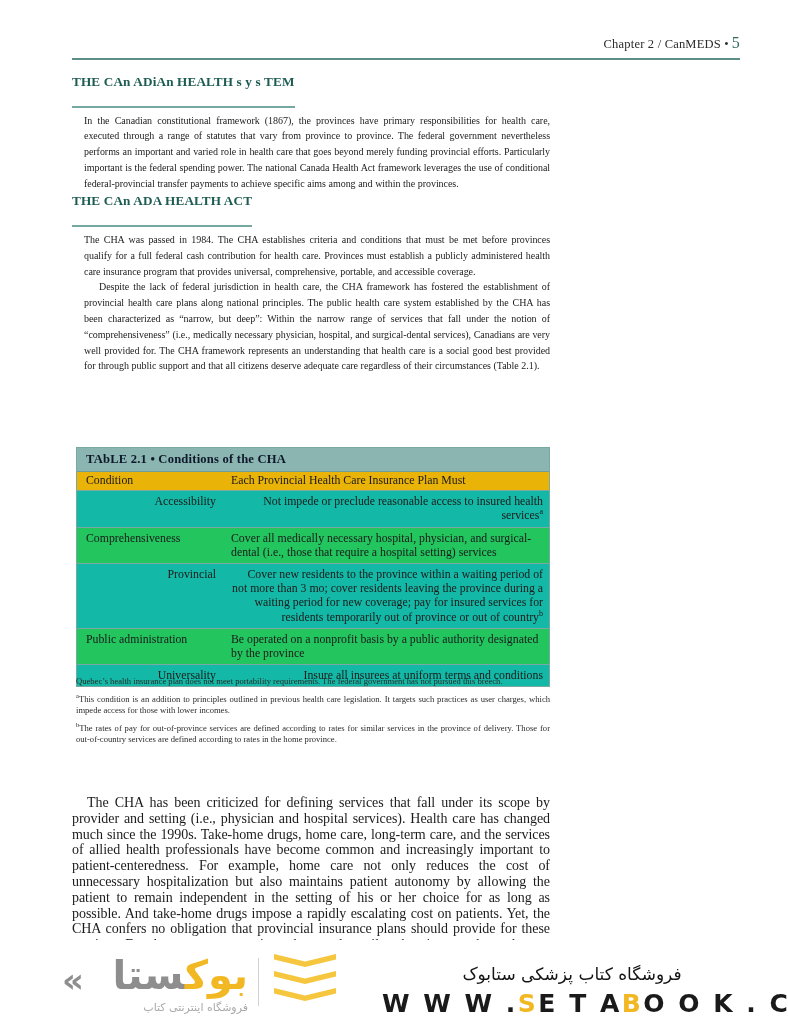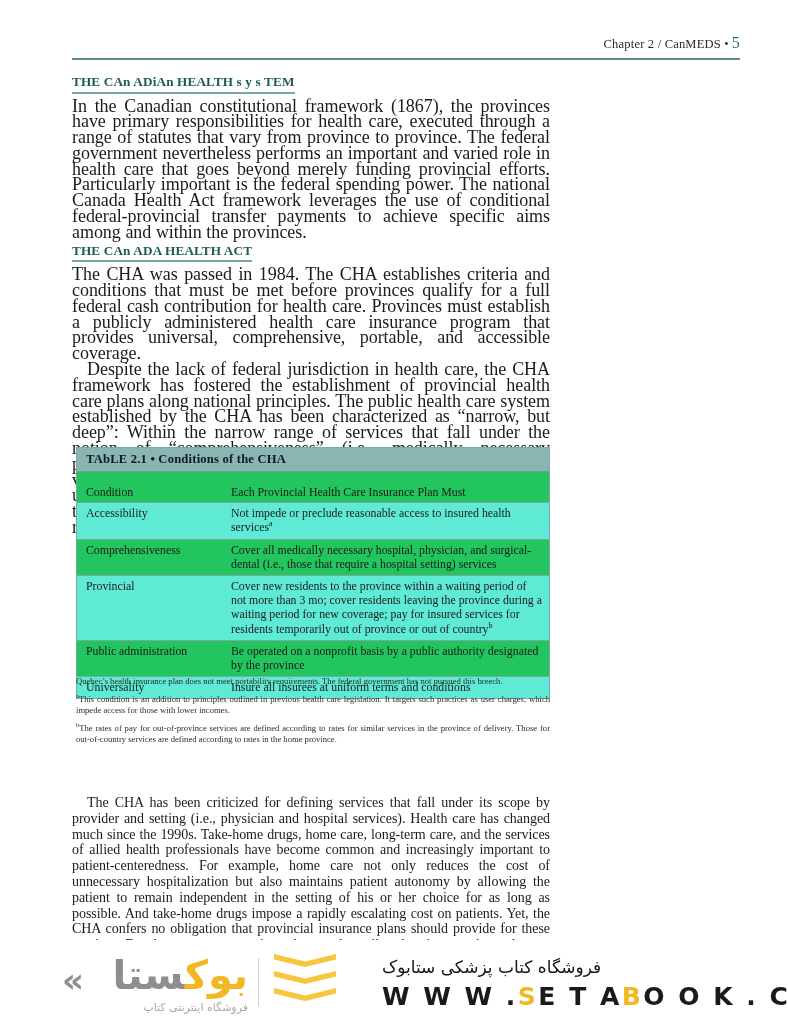--- a/index.html
+++ b/index.html
@@ -58,29 +58,29 @@
   }
 
   h2.sec-head {
     font-size: 13.2px;
     font-weight: bold;
     color: #1d5c52;
     margin: 0 0 2px 0;
     letter-spacing: .15px;
     display: inline-block;
     border-bottom: 2px solid #74a8a1;
-    padding-bottom: 1px;
+    padding-bottom: 15px;
     line-height: 1.25;
   }
   .sec-head-wrap { margin-bottom: 3px; }
 
   p.body {
-    font-size: 18px;
+    font-size: 10px;
     line-height: 15.8px;
-    margin: 0 0 0 0;
+    margin: 0 0 0 12px;
     text-align: justify;
     color: #1b1b1b;
     letter-spacing: -.05px;
     word-spacing: .2px;
   }
   p.body.indent { text-indent: 15px; }
 
   
   .tbl-wrap {
     position: absolute;
@@ -107,26 +107,26 @@
   }
   table.cha td {
     padding: 3px 6px 4px 9px;
     vertical-align: top;
     line-height: 14.2px;
     border-bottom: 1px solid #7aa9a3;
   }
   table.cha tr:last-child td { border-bottom: none; }
   table.cha td.c1 { width: 130px; }
   table.cha tr.subhead td {
-    background: #22c55e;
-    padding-top: 13px;
+    background: #eab308;
+    padding-top: 1px;
     padding-bottom: 3px;
   }
   table.cha tr.tint td { background: #22c55e; }
-  table.cha tr.plain td { background: #5eead4; }
+  table.cha tr.plain td { background: #14b8a6; text-align: right; }
   sup { font-size: 8px; vertical-align: super; line-height: 0; }
 
   
   .notes {
     position: absolute;
     left: 76px;
     top: 676px;
     width: 474px;
     font-size: 8.6px;
     line-height: 11px;
@@ -232,23 +232,23 @@
     background: #f6c63f;
     clip-path: polygon(0 0, 50% 58%, 100% 0, 100% 42%, 50% 100%, 0 42%);
   }
   .wm-chev span:nth-child(1) { top: 0px; }
   .wm-chev span:nth-child(2) { top: 17px; }
   .wm-chev span:nth-child(3) { top: 34px; }
 
   .wm-text {
     position: absolute;
     right: 26px;
-    top: 13px;
+    top: 20px;
     width: 380px;
-    text-align: left;
+    text-align: center;
   }
   .wm-fa {
     font-family: "DejaVu Sans", sans-serif;
     font-size: 17px;
     color: #151515;
     direction: rtl;
     line-height: 28px;
     white-space: nowrap;
   }
   .wm-url {

